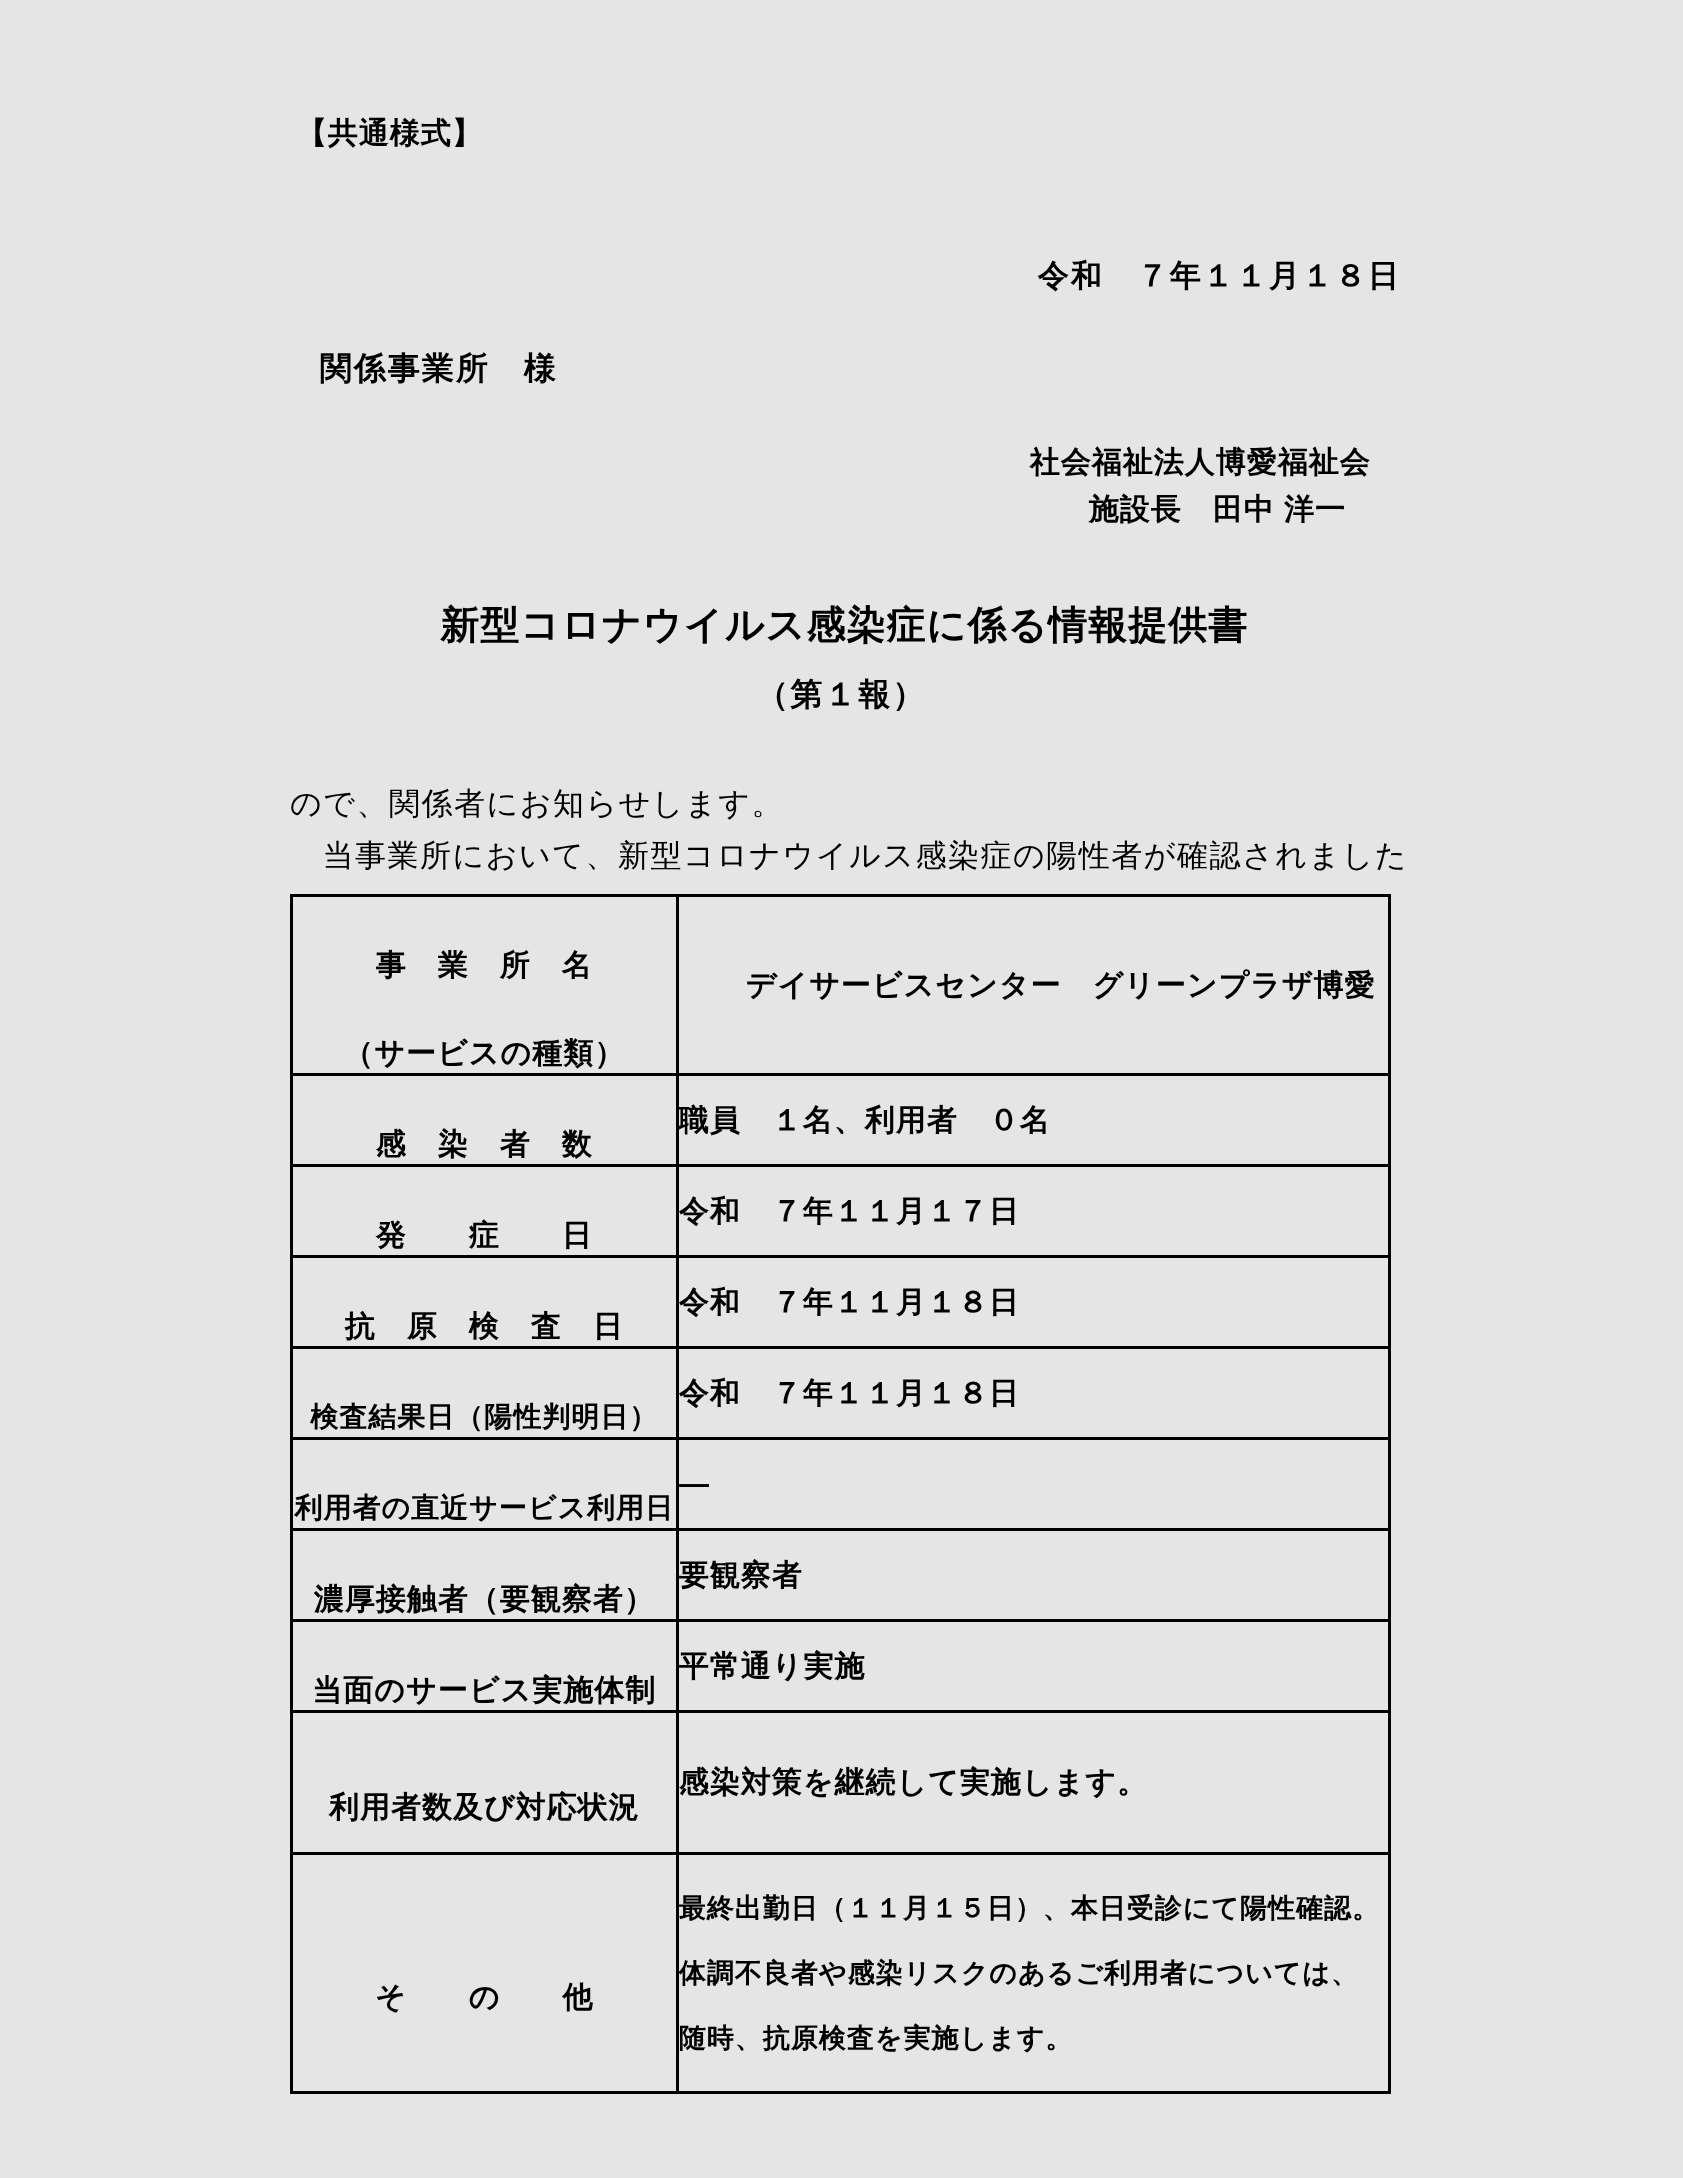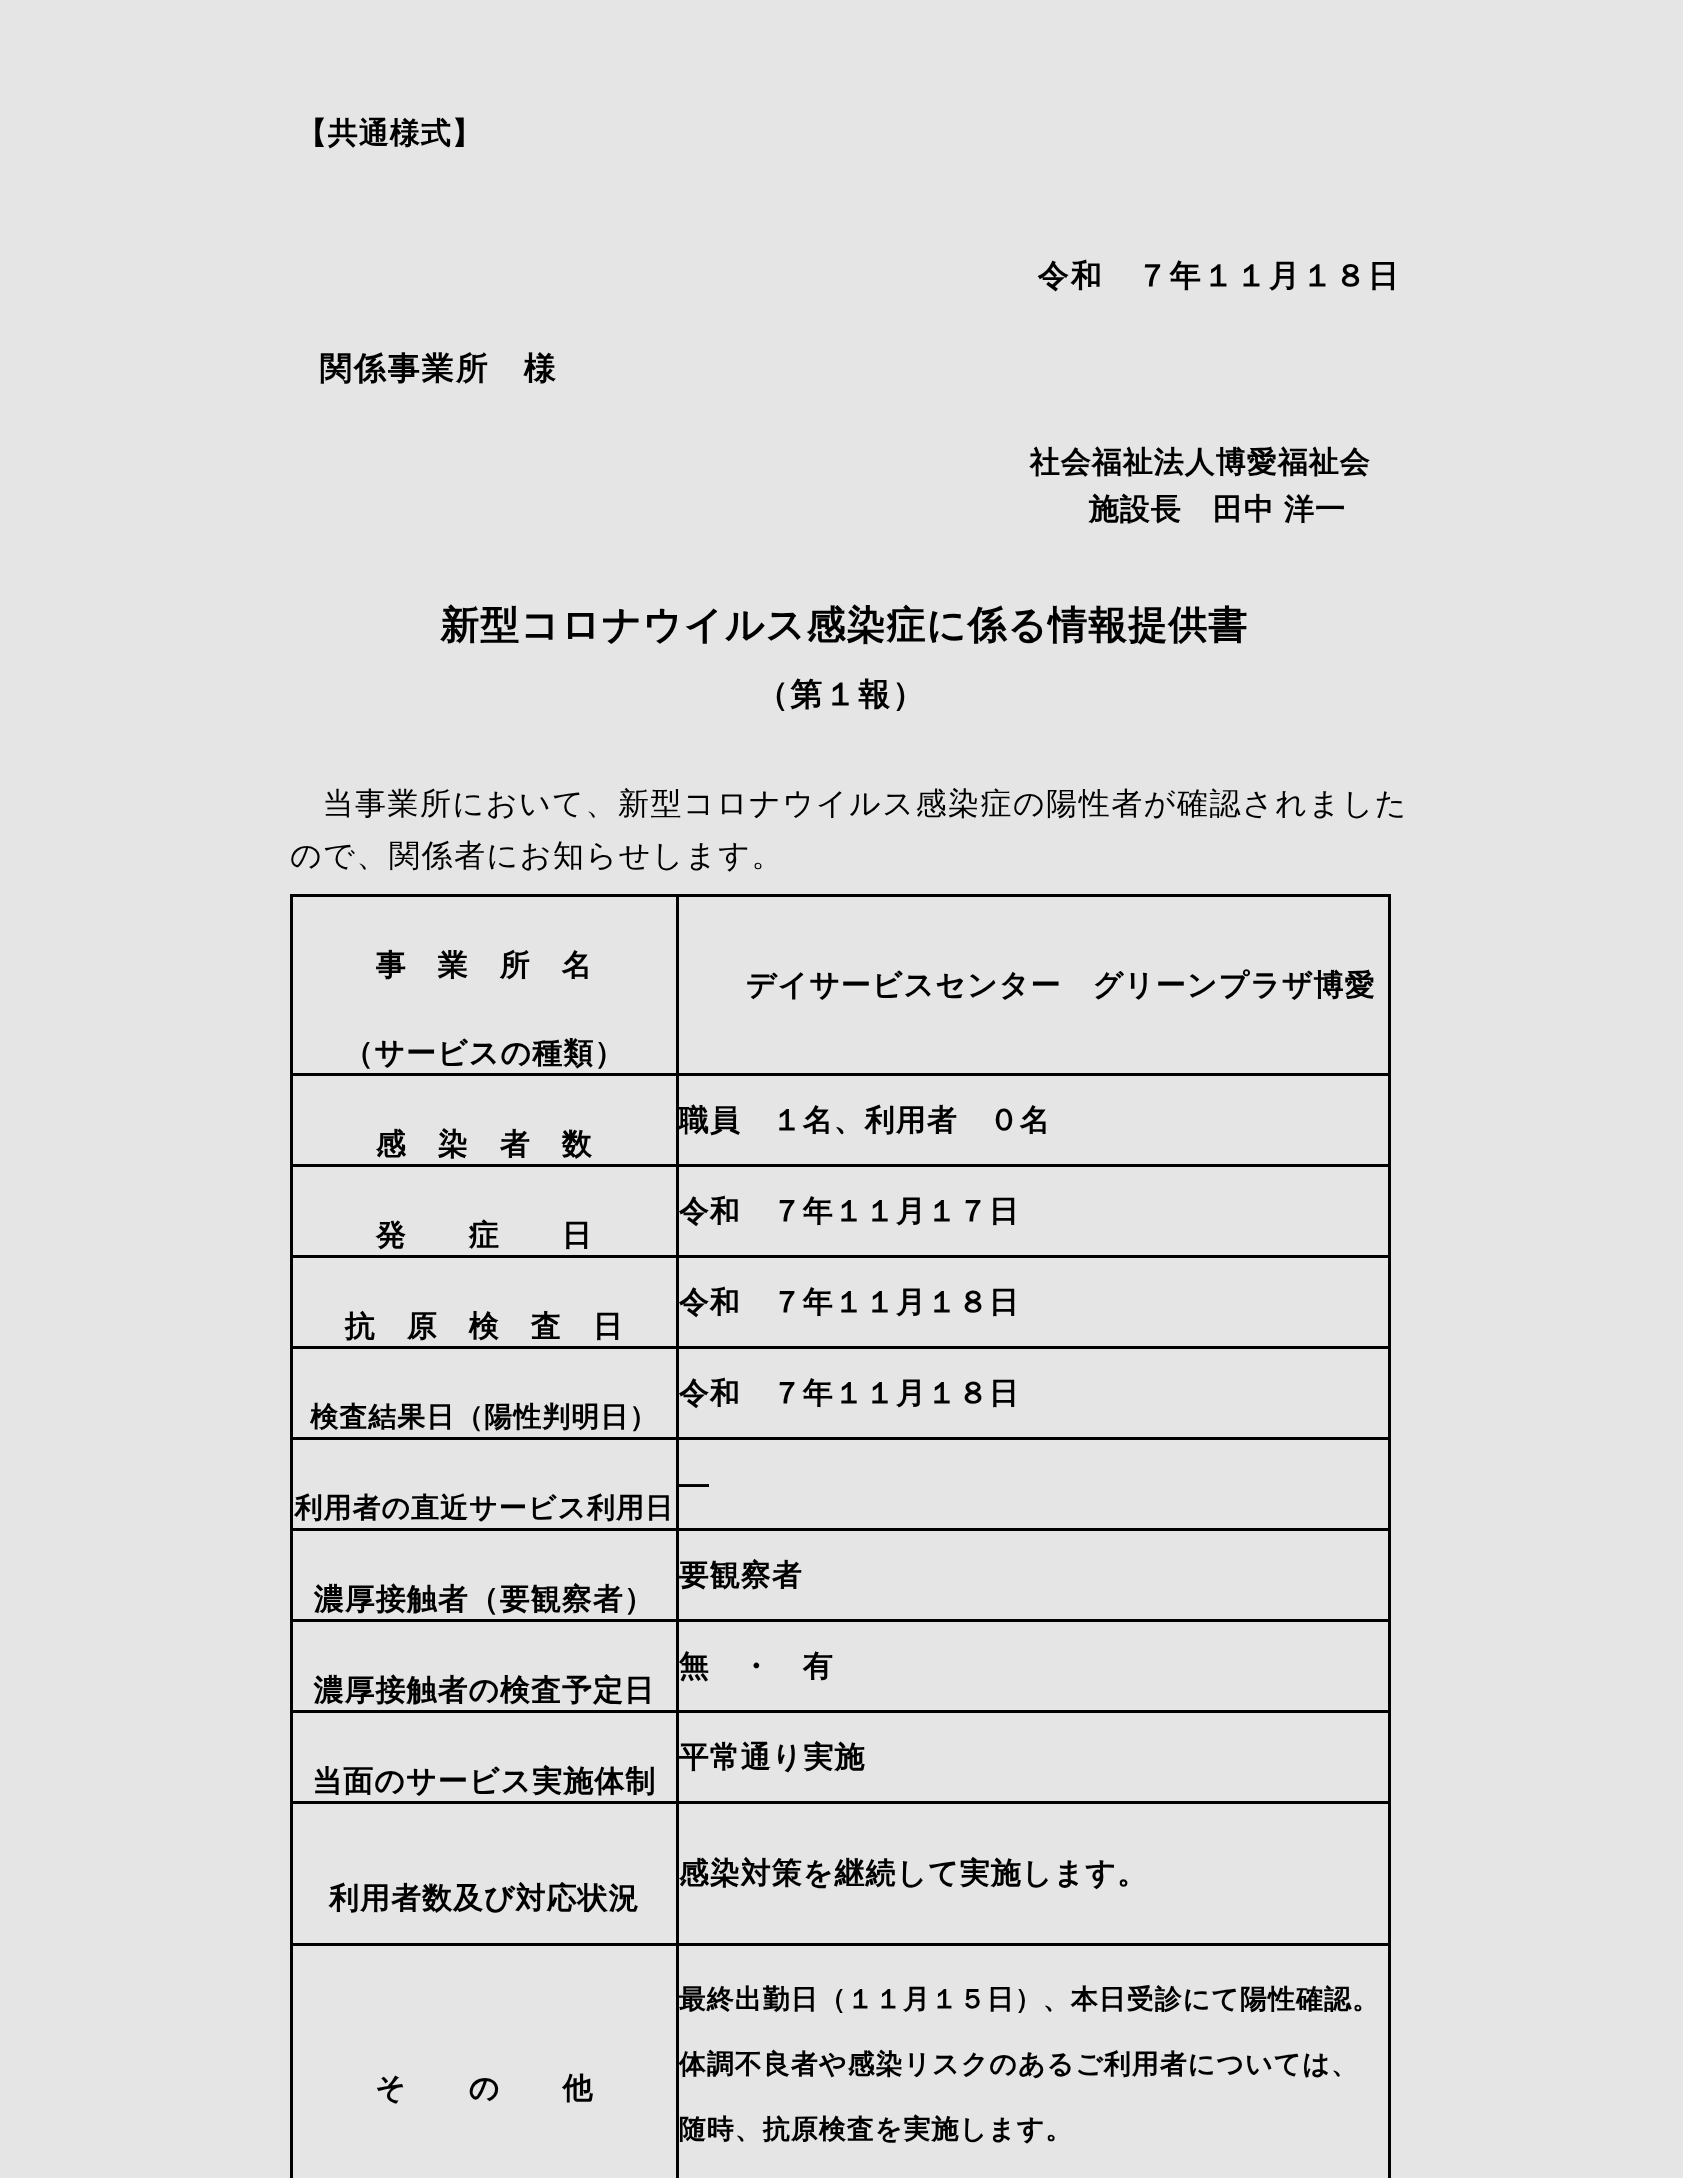--- a/index.html
+++ b/index.html
@@ -98,22 +98,22 @@
 
   <div class="recipient gothic">関係事業所　様</div>
 
   <div class="org-name gothic">社会福祉法人博愛福祉会</div>
   <div class="org-director gothic">施設長　田中 洋一</div>
 
   <div class="doc-title gothic">新型コロナウイルス感染症に係る情報提供書</div>
   <div class="doc-subtitle gothic">（第１報）</div>
 
   <div class="intro mincho">
+    <div>ので、関係者にお知らせします。</div>
     <div>　当事業所において、新型コロナウイルス感染症の陽性者が確認されました</div>
-    <div>ので、関係者にお知らせします。</div>
   </div>
 
   <table class="info-table gothic">
     <colgroup>
         <col class="c-label">
         <col class="c-value">
       </colgroup>
     <tbody>
       <tr class="r1">
         <td class="label-cell">
@@ -165,28 +165,20 @@
         </td>
       </tr>
       <tr class="r7">
         <td class="label-cell">
           <div class="label-line">濃厚接触者（要観察者）</div>
         </td>
         <td class="value-cell">
           <span class="v">要観察者</span>
         </td>
       </tr>
-      <tr class="r8">
-        <td class="label-cell">
-          <div class="label-line">濃厚接触者の検査予定日</div>
-        </td>
-        <td class="value-cell">
-          <span class="v">無　・　有</span>
-        </td>
-      </tr>
       <tr class="r9">
         <td class="label-cell">
           <div class="label-line">当面のサービス実施体制</div>
         </td>
         <td class="value-cell">
           <span class="v">平常通り実施</span>
         </td>
       </tr>
       <tr class="r10">
         <td class="label-cell">

